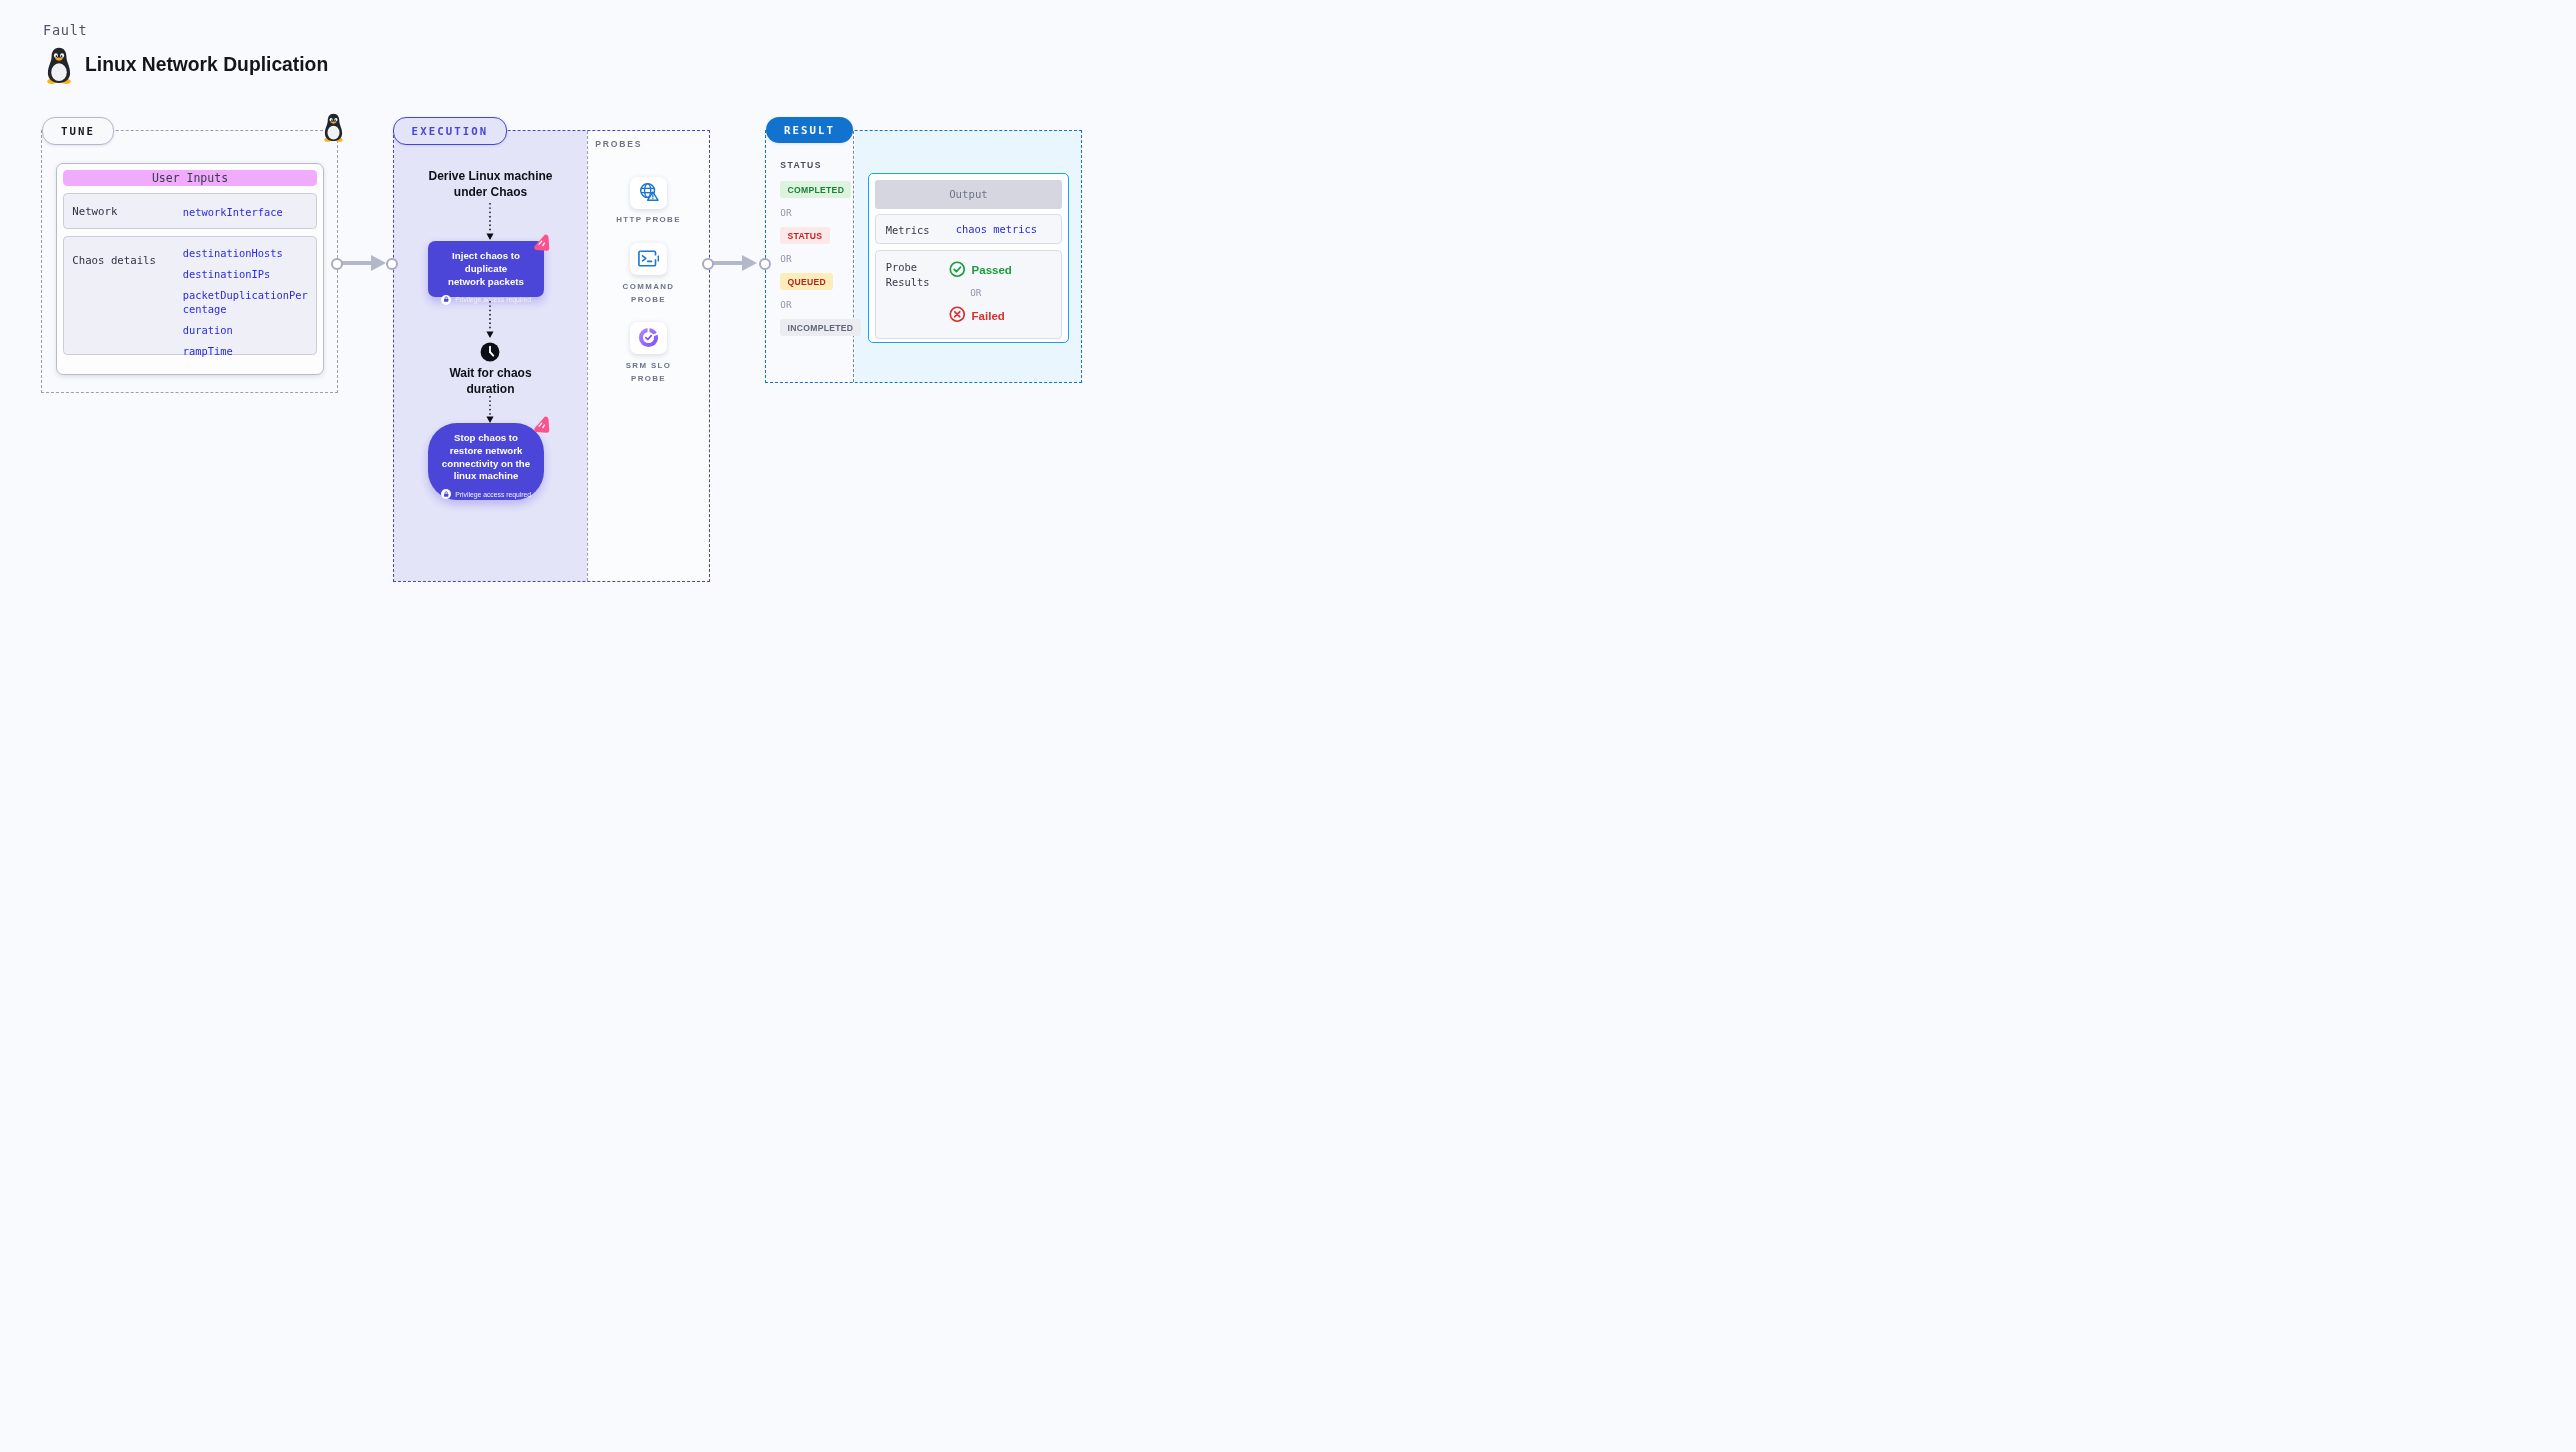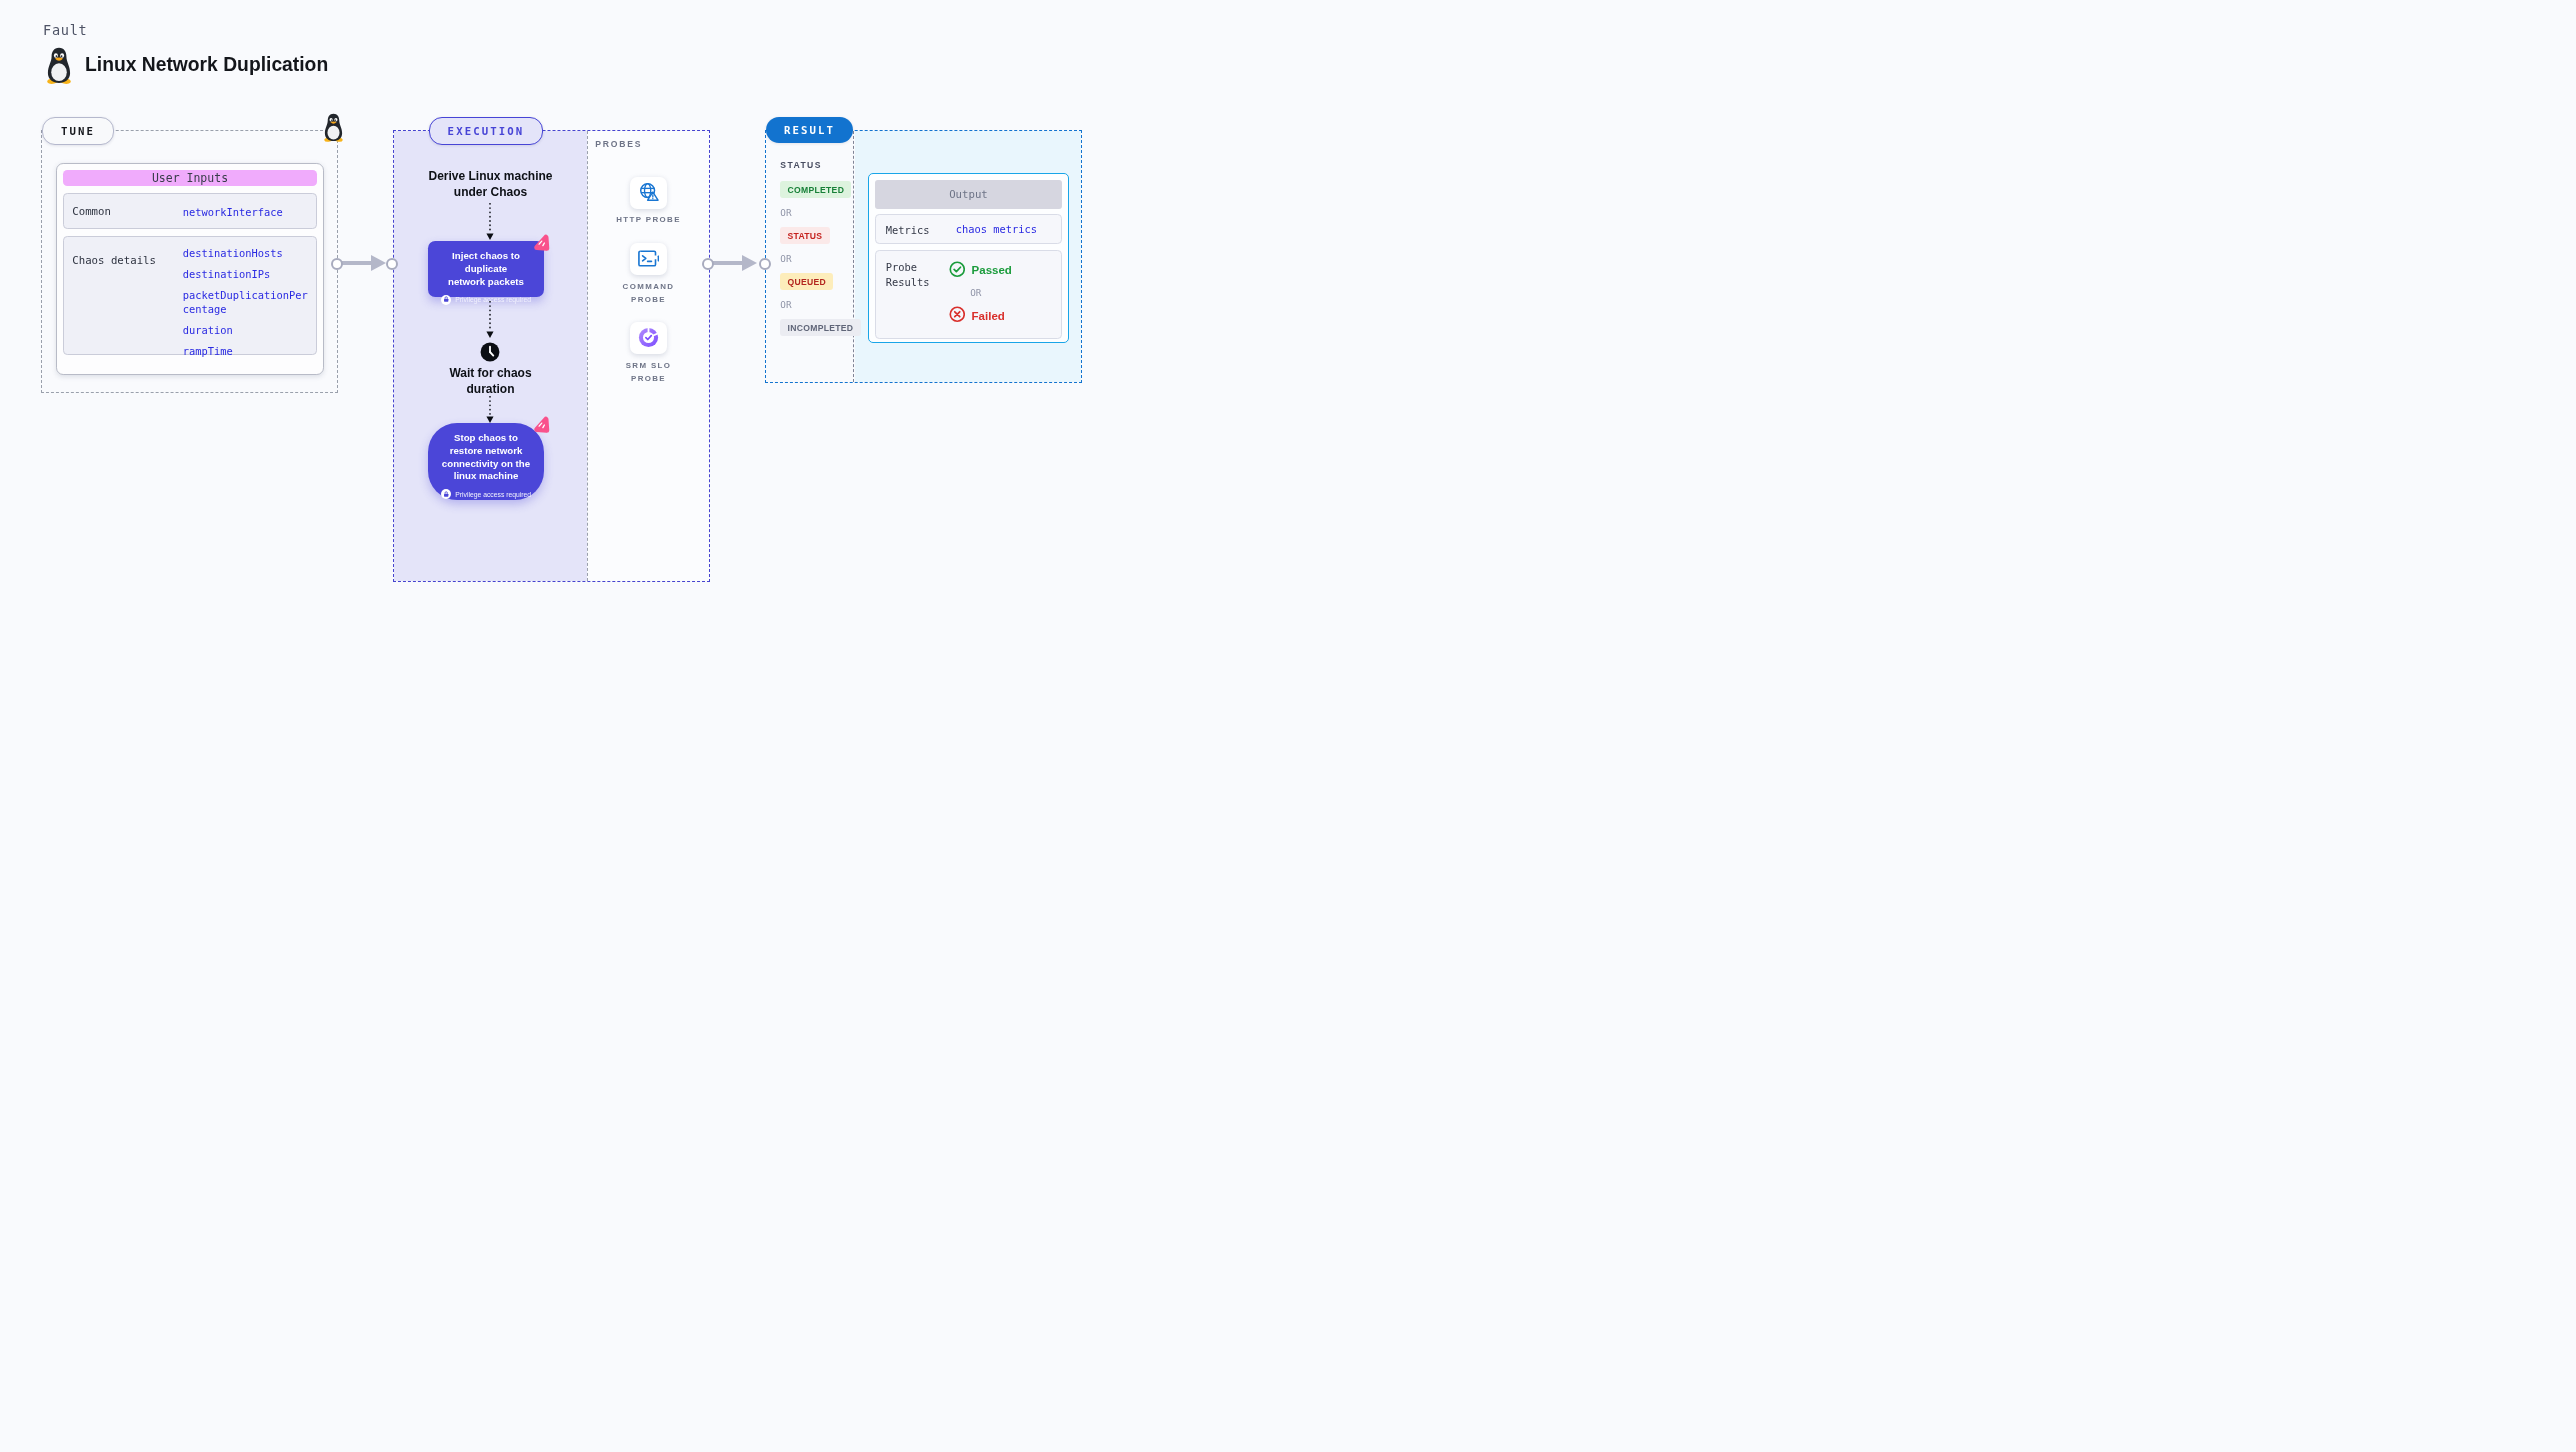--- a/index.html
+++ b/index.html
@@ -13,21 +13,21 @@
   .fault-eyebrow{left:43px;top:21.5px;font-size:13.6px;color:#4e5366;letter-spacing:0.7px;}
   .page-title{left:85px;top:54px;font-size:19.3px;font-weight:700;color:#14161b;}
 
   
   .pill{display:flex;align-items:center;justify-content:center;border-radius:13px;
         font-size:10.7px;font-weight:700;letter-spacing:2.1px;z-index:6;
         box-shadow:0 0.7px 2.9px rgba(30,40,80,.12);}
   .tune-pill{left:42px;top:117px;width:70px;height:26px;background:#f8f9fb;
              border:1.8px solid #b5b8cd;color:#16181d;}
   .exec-pill{left:393px;top:117px;width:112px;height:26px;background:#e4e4f9;
-             border:1.8px solid #4744d6;color:#4744d6;margin-left:36px;}
+             border:1.8px solid #4744d6;color:#4744d6;}
   .result-pill{left:766px;top:117px;width:87px;height:26px;background:#1273cf;
                border:none;color:#ffffff;}
 
   
   .tune-box{left:41px;top:130px;width:295px;height:261px;border:1.4px dashed #9aa0ac;z-index:1;}
   .exec-box{left:393px;top:130px;width:315px;height:450px;border:1.4px dashed #4643cf;z-index:1;}
   .exec-flow{left:0;top:0;width:193px;height:100%;background:#e4e4f9;}
   .exec-divider{left:193px;top:0;height:100%;border-left:1.4px dashed #9aa0ac;}
   .exec-probes{left:194px;top:0;right:0;height:100%;background:#fbfcfe;}
   .result-box{left:765px;top:130px;width:315px;height:251px;border:1.4px dashed #1273cf;z-index:1;}
@@ -133,21 +133,21 @@
       <ellipse cx="24.2" cy="11.5" rx="2.7" ry="3.1" fill="#ffffff"></ellipse>
       <circle cx="16.5" cy="12.2" r="1.2" fill="#16181d"></circle>
       <circle cx="23.5" cy="12.2" r="1.2" fill="#16181d"></circle>
       <path d="M14.5 15.5 Q20 13.2 25.5 15.5 Q20 21.5 14.5 15.5 Z" fill="#f6a71c"></path>
     </svg>
   </div>
 
   <div class="abs ui-card">
     <div class="ui-header mono">User Inputs</div>
     <div class="ui-row" style="height:36px;">
-      <div class="ui-row-label mono" style="top:11.5px;">Common</div>
+      <div class="ui-row-label mono" style="top:11.5px;">Network</div>
       <div class="ui-values" style="top:10.7px;">
         <div class="ui-value mono">networkInterface</div>
       </div>
     </div>
     <div class="ui-row" style="height:119px;">
       <div class="ui-row-label mono" style="top:17px;">Chaos details</div>
       <div class="ui-values">
         <div class="ui-value mono">destinationHosts</div>
         <div class="ui-value mono">destinationIPs</div>
         <div class="ui-value mono">packetDuplicationPercentage</div>

